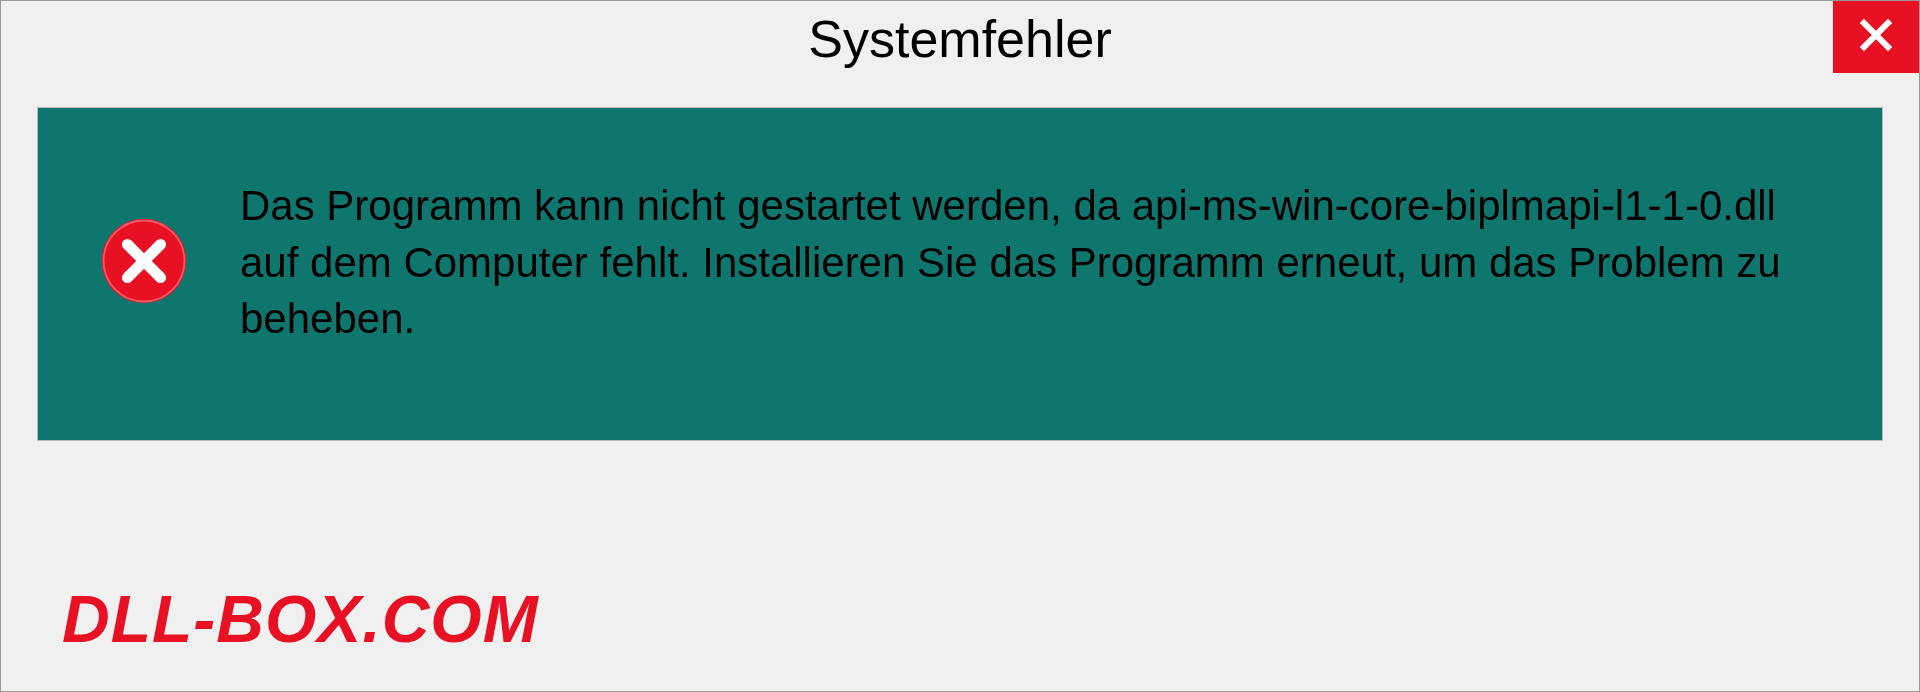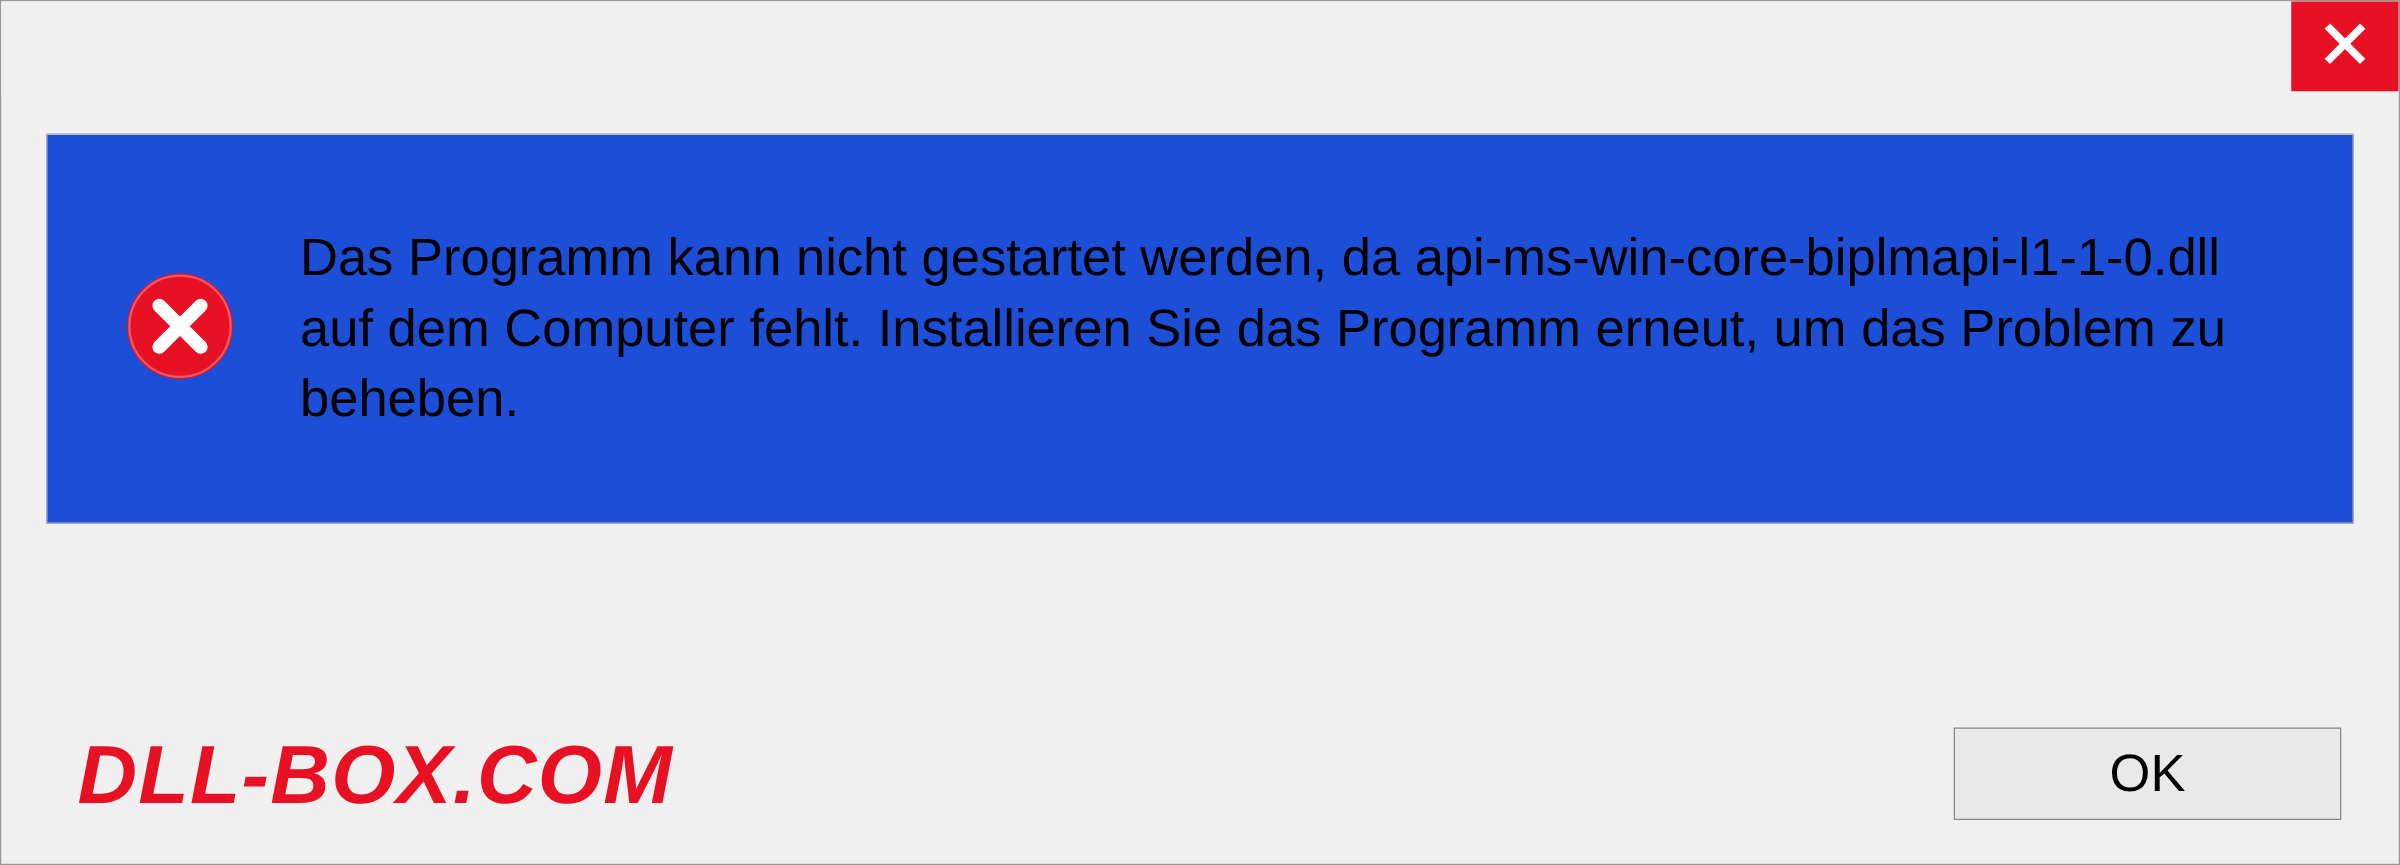--- a/index.html
+++ b/index.html
@@ -41,23 +41,23 @@
       align-items: center;
       justify-content: center;
       cursor: pointer;
     }
     .close-button svg {
       width: 36px;
       height: 36px;
     }
     .content-panel {
       margin: 30px 36px 20px 36px;
-      background: #1d4ed8;
+      background: #0f766e;
       border: 1px solid #bbb;
-      padding: 70px 60px 70px 60px;
+      padding: 70px 60px 92px 60px;
       display: flex;
       align-items: center;
       gap: 50px;
     }
     .error-icon {
       flex-shrink: 0;
     }
     .error-icon svg {
       width: 92px;
       height: 92px;
@@ -95,20 +95,21 @@
       cursor: pointer;
       display: flex;
       align-items: center;
       justify-content: center;
     }
   </style>
 </head>
 <body>
 
 <div class="titlebar">
+  <div class="titlebar-title">Systemfehler</div>
   <div class="close-button">
     <span>
       <svg viewBox="0 0 24 24">
         <line x1="4" y1="4" x2="20" y2="20" stroke="#fff" stroke-width="4" stroke-linecap="square"></line>
         <line x1="20" y1="4" x2="4" y2="20" stroke="#fff" stroke-width="4" stroke-linecap="square"></line>
       </svg>
     </span>
   </div>
 </div>
 
@@ -119,14 +120,13 @@
       <circle cx="50" cy="50" r="44" fill="none" stroke="#fff" stroke-width="2" opacity="0.3"></circle>
       <line x1="32" y1="32" x2="68" y2="68" stroke="#fff" stroke-width="12" stroke-linecap="round"></line>
       <line x1="68" y1="32" x2="32" y2="68" stroke="#fff" stroke-width="12" stroke-linecap="round"></line>
     </svg>
   </div>
   <div class="message-text">Das Programm kann nicht gestartet werden, da api-ms-win-core-biplmapi-l1-1-0.dll auf dem Computer fehlt. Installieren Sie das Programm erneut, um das Problem zu beheben.</div>
 </div>
 
 <div class="footer">
   <div class="watermark">DLL-BOX.COM</div>
-  <button class="ok-button">OK</button>
 </div>
 
 </body></html>

